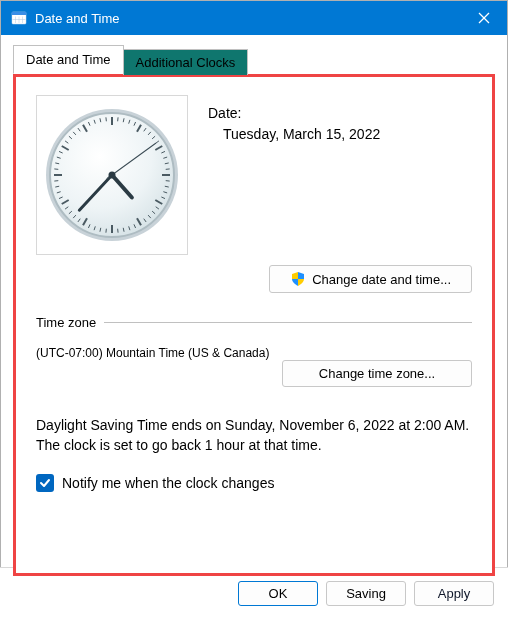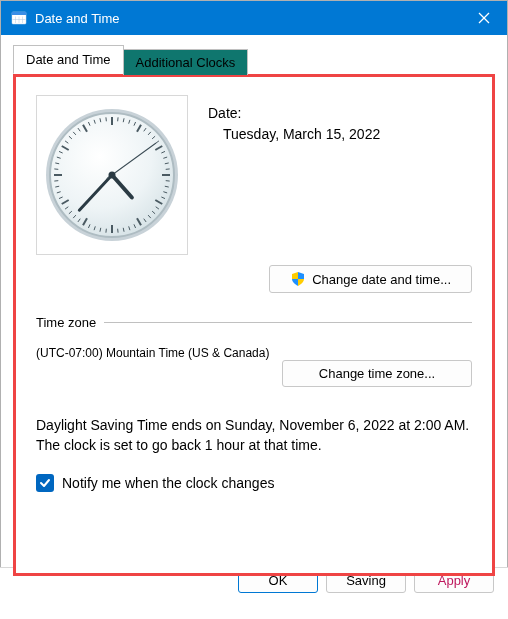--- a/index.html
+++ b/index.html
@@ -106,21 +106,21 @@
     border-radius: 3px;
     cursor: pointer;
     display: inline-flex;
     align-items: center;
     gap: 6px;
     min-width: 190px;
     justify-content: center;
   }
   .win-button:disabled,
   .win-button.disabled {
-    color: #be185d;
+    color: #0f172a;
     cursor: default;
   }
   .section-header {
     display: flex;
     align-items: center;
     margin-top: 22px;
     gap: 8px;
   }
   .section-header .line {
     flex: 1;
@@ -151,21 +151,21 @@
     width: 18px; height: 18px;
     background: #0067c0;
     border-radius: 3px;
     display: flex; align-items: center; justify-content: center;
     cursor: pointer;
   }
   .footer {
     height: 52px;
     border-top: 1px solid #d8d8d8;
     display: flex;
-    align-items: flex-start;
+    align-items: center;
     justify-content: flex-end;
     padding: 0 14px;
     gap: 8px;
     position: absolute;
     bottom: 0; left: 0; right: 0;
     background: #fff;
   }
   .footer .win-button {
     min-width: 80px;
     padding: 4px 10px;

